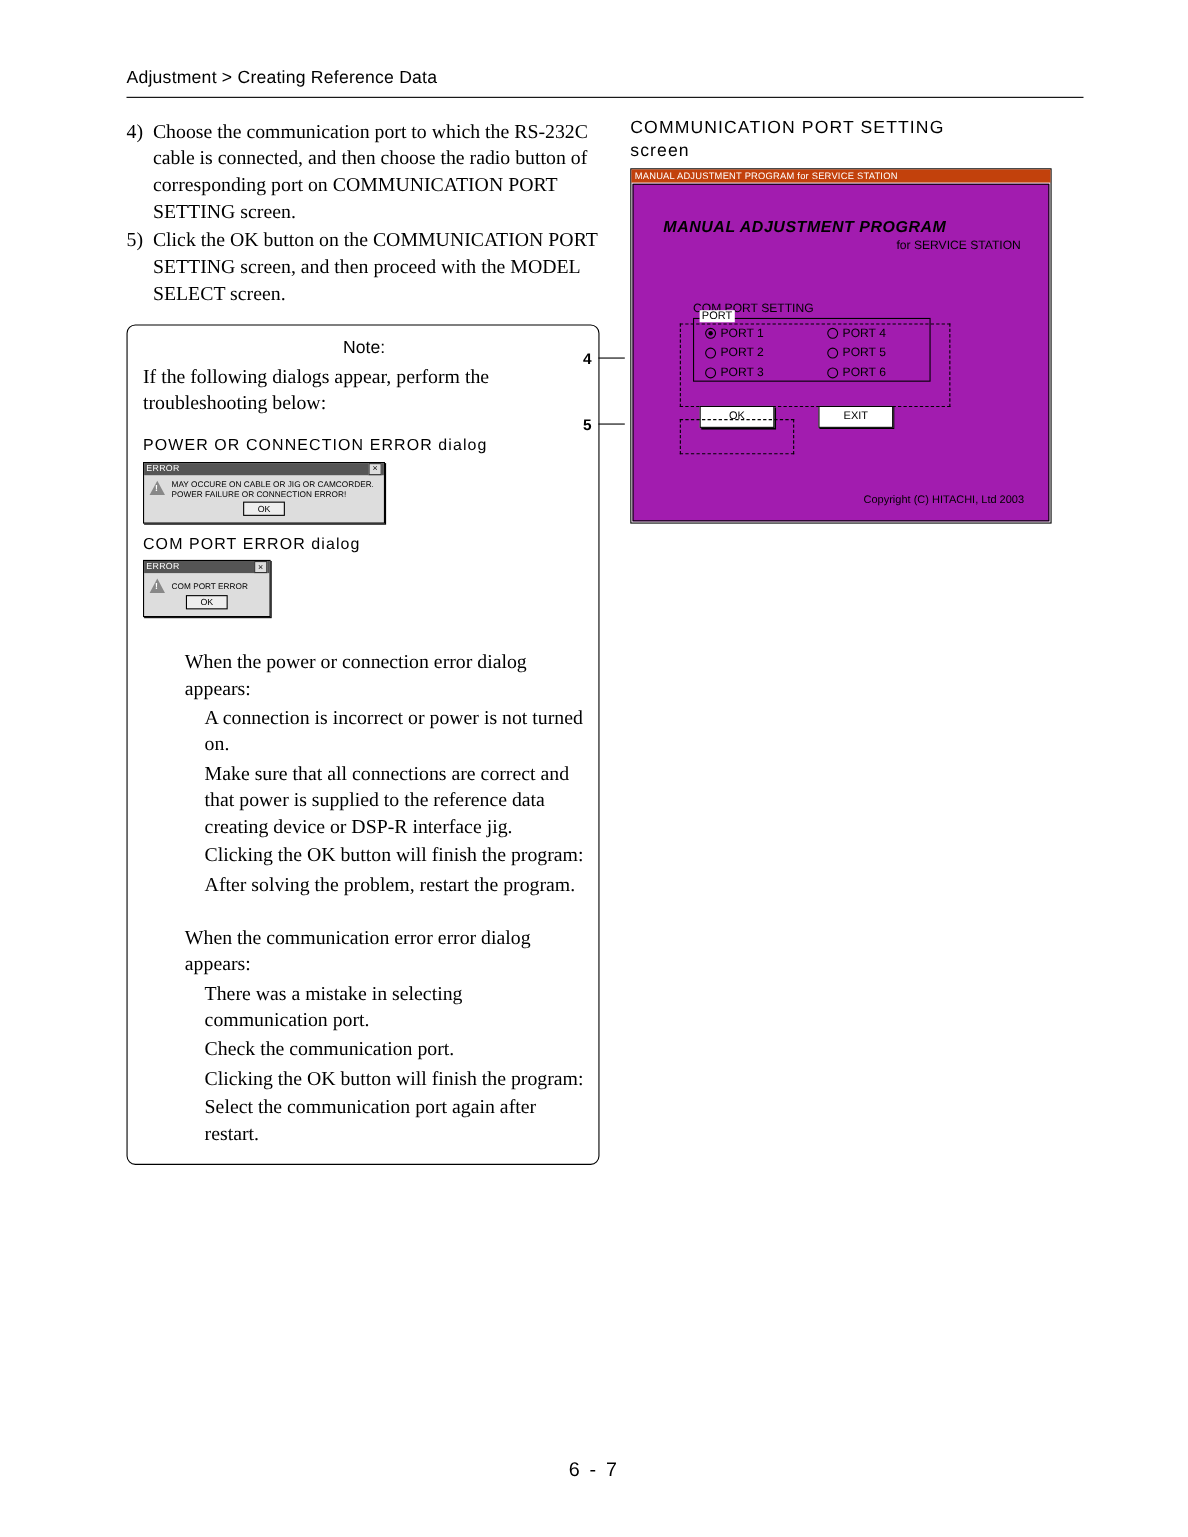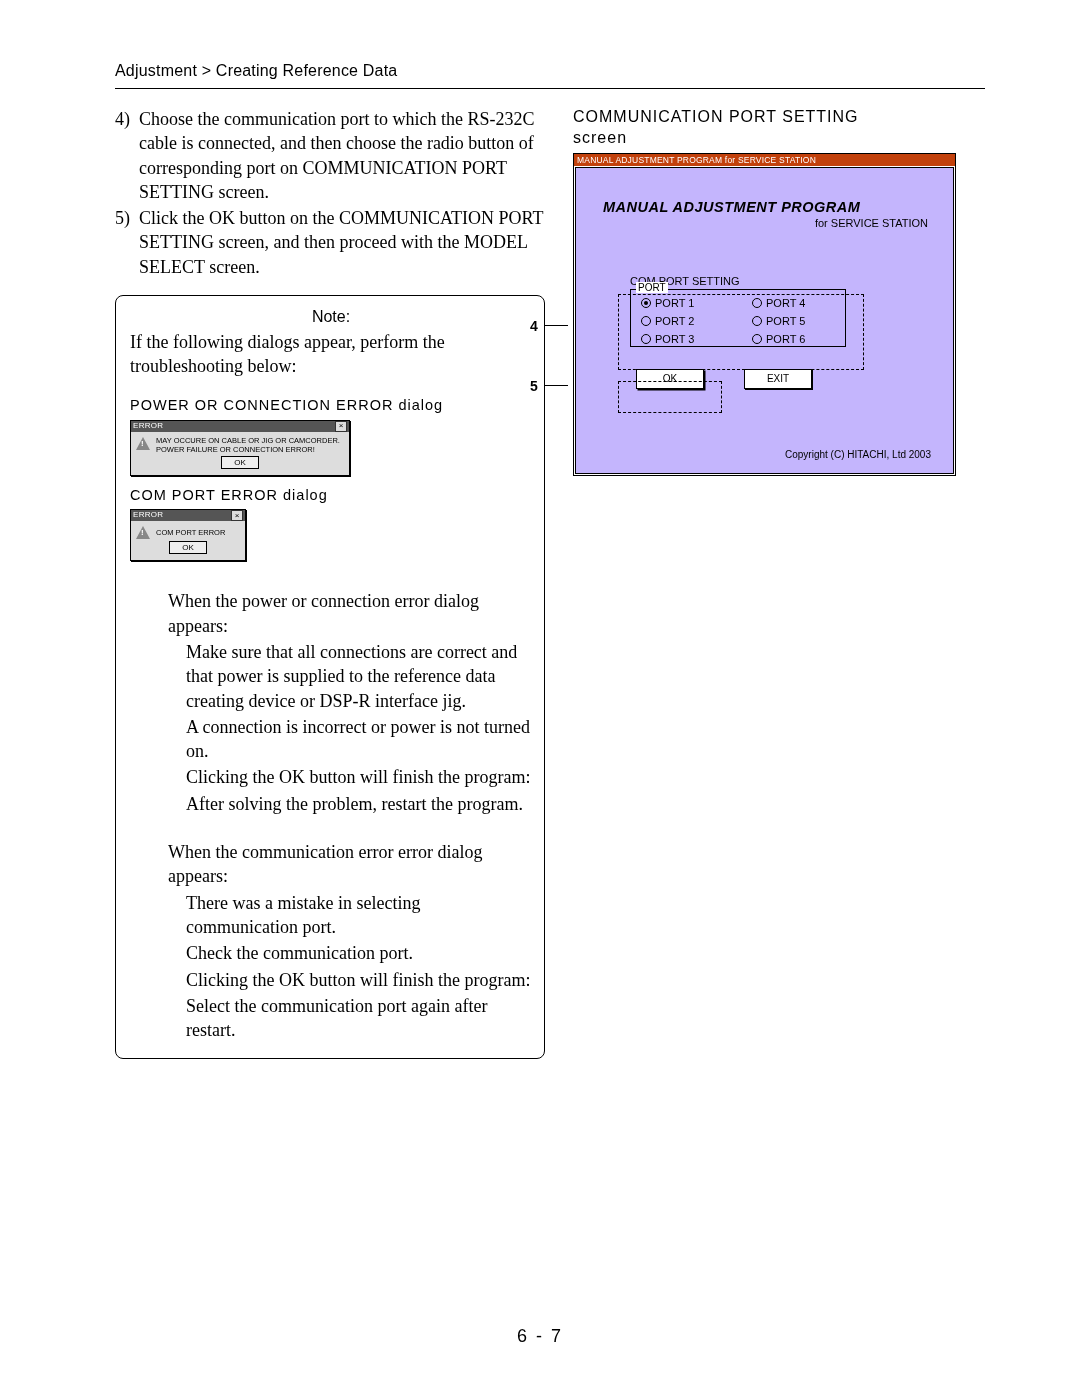--- a/index.html
+++ b/index.html
@@ -184,21 +184,21 @@
     height: 12px;
     line-height: 12px;
     padding: 0 3px;
     letter-spacing: 0.2px;
   }
   .app-body {
     border: 1px solid #000;
     margin: 1px;
     height: 305px;
     position: relative;
-    background: #c4b5fd;
+    background: #a21caf;
   }
   .app-heading {
     font-weight: bold;
     font-style: italic;
     font-family: Arial, Helvetica, sans-serif;
     font-size: 14.5px;
     letter-spacing: 0.5px;
     padding: 31px 0 0 27px;
   }
   .app-sub {
@@ -370,22 +370,22 @@
             <span class="warn-icon"></span>
             <div class="dlg-msg" style="padding-top:3px">COM PORT ERROR</div>
           </div>
           <div class="dlg-ok">
             <span class="dlg-ok-btn">OK</span>
           </div>
         </div>
 
         <div class="troubleshoot">
           <p>When the power or connection error dialog appears:</p>
+          <p class="indent">A connection is incorrect or power is not turned on.</p>
           <p class="indent">Make sure that all connections are correct and that power is supplied to the reference data creating device or DSP-R interface jig.</p>
-          <p class="indent">A connection is incorrect or power is not turned on.</p>
           <p class="indent">Clicking the OK button will finish the program:</p>
           <p class="indent">After solving the problem, restart the program.</p>
           <div class="tb-gap"></div>
           <p>When the communication error error dialog appears:</p>
           <p class="indent">There was a mistake in selecting communication port.</p>
           <p class="indent">Check the communication port.</p>
           <p class="indent">Clicking the OK button will finish the program:</p>
           <p class="indent">Select the communication port again after restart.</p>
         </div>
       </div>

